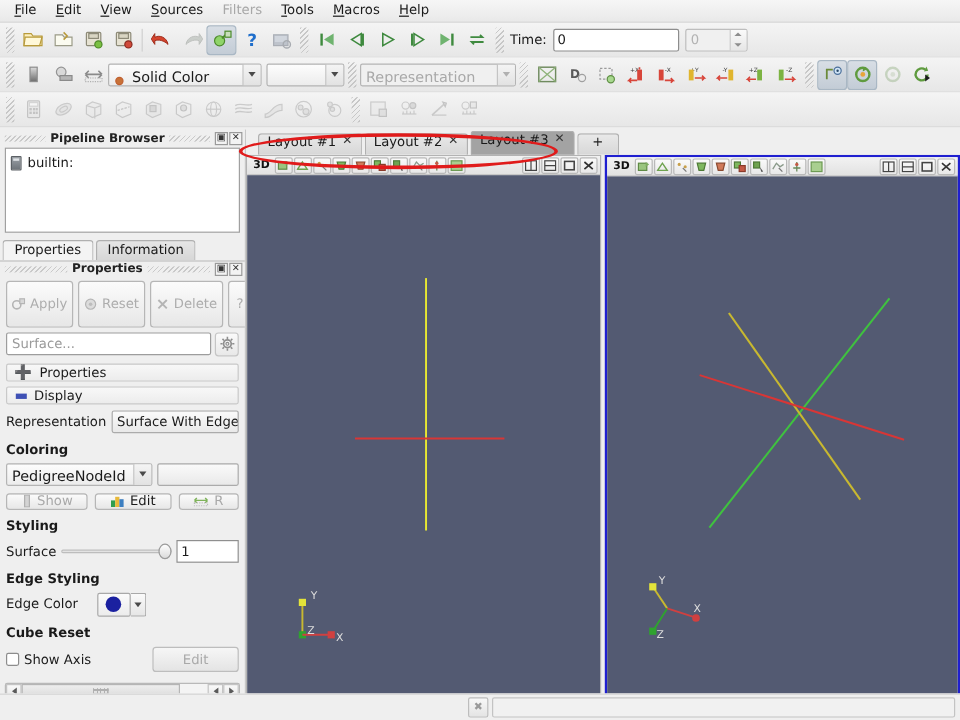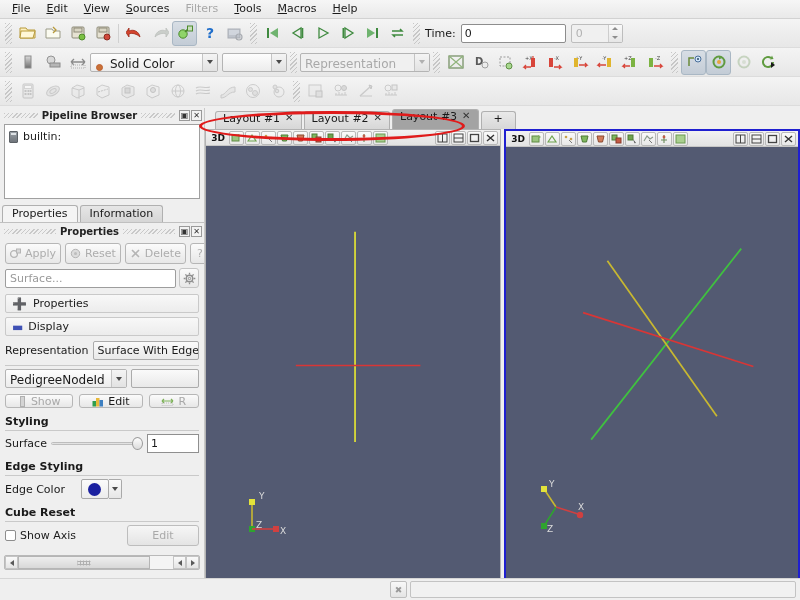--- a/index.html
+++ b/index.html
@@ -114,21 +114,21 @@
     font-size:11px; padding:1px 9px; border:1px solid #b0b0b0; border-bottom:none;
     background:linear-gradient(#e6e6e6,#d6d6d6); margin-right:2px; border-radius:3px 3px 0 0;
     line-height:14px;
   }
   .ptab.active { background:#f4f4f4; }
 
   #props-panel { flex:1 1 auto; display:flex; flex-direction:column; overflow:hidden;
     border-top:1px solid #c0c0c0; }
   .btnrow { display:flex; gap:4px; padding:4px 5px 2px 5px; }
   .pbtn {
-    height:21px; border:1px solid #b6b6b6; border-radius:3px;
+    height:39px; border:1px solid #b6b6b6; border-radius:3px;
     background:linear-gradient(#fbfbfb,#e7e7e7);
     display:flex;align-items:center;justify-content:center;gap:4px;
     font-size:11px; color:#adadad; flex:1 1 auto; padding:0 4px;
   }
   .pbtn.help { flex:0 0 20px; }
   .searchrow { display:flex; gap:3px; padding:2px 5px 4px 5px; align-items:center;}
   .searchbox {
     flex:1 1 auto; height:19px; border:1px solid #9d9d9d; background:#fff;
     font-size:11px; color:#9a9a9a; padding:0 4px; line-height:17px; border-radius:2px;
   }
@@ -695,20 +695,21 @@
       <div class="sect-hdr">
         <span class="minus-ico">▬</span>
         <span>Display</span>
       </div>
 
       <div class="proprow">
         <span class="proplabel">Representation</span>
         <div class="repbox">Surface With Edges</div>
       </div>
 
+      <div class="group-title">Coloring</div>
       <div class="group-rule"></div>
 
       <div class="proprow">
         <div class="combo" style="width:122px">
           <div class="dot" style="background:#fff;border-color:#c06030"></div>
           <div class="ctext">PedigreeNodeId</div>
           <div class="carrow">
               <div class="arrow-dn"></div>
             </div>
         </div>

